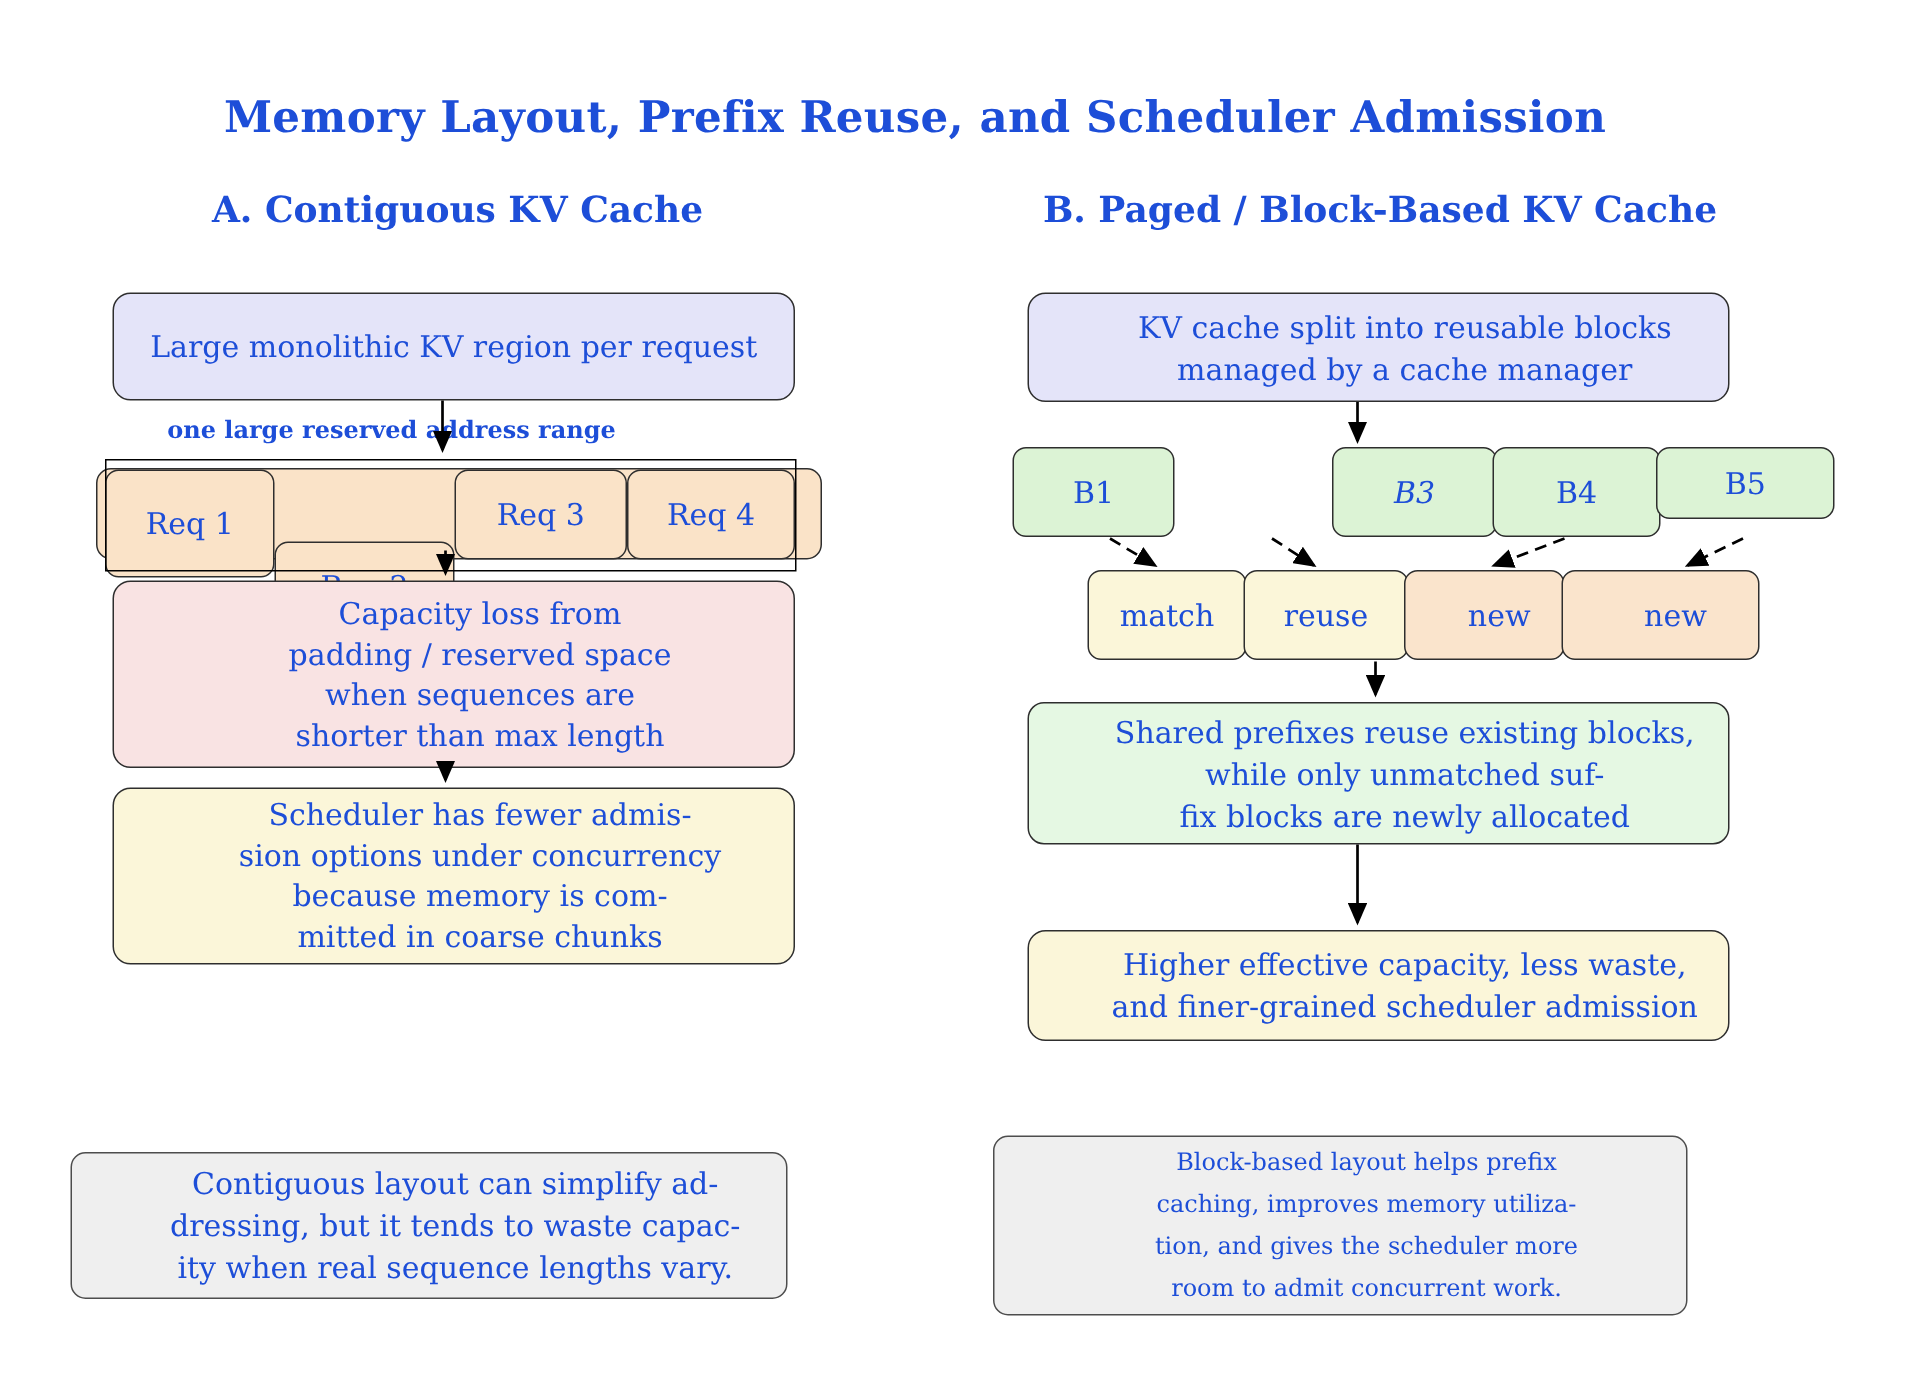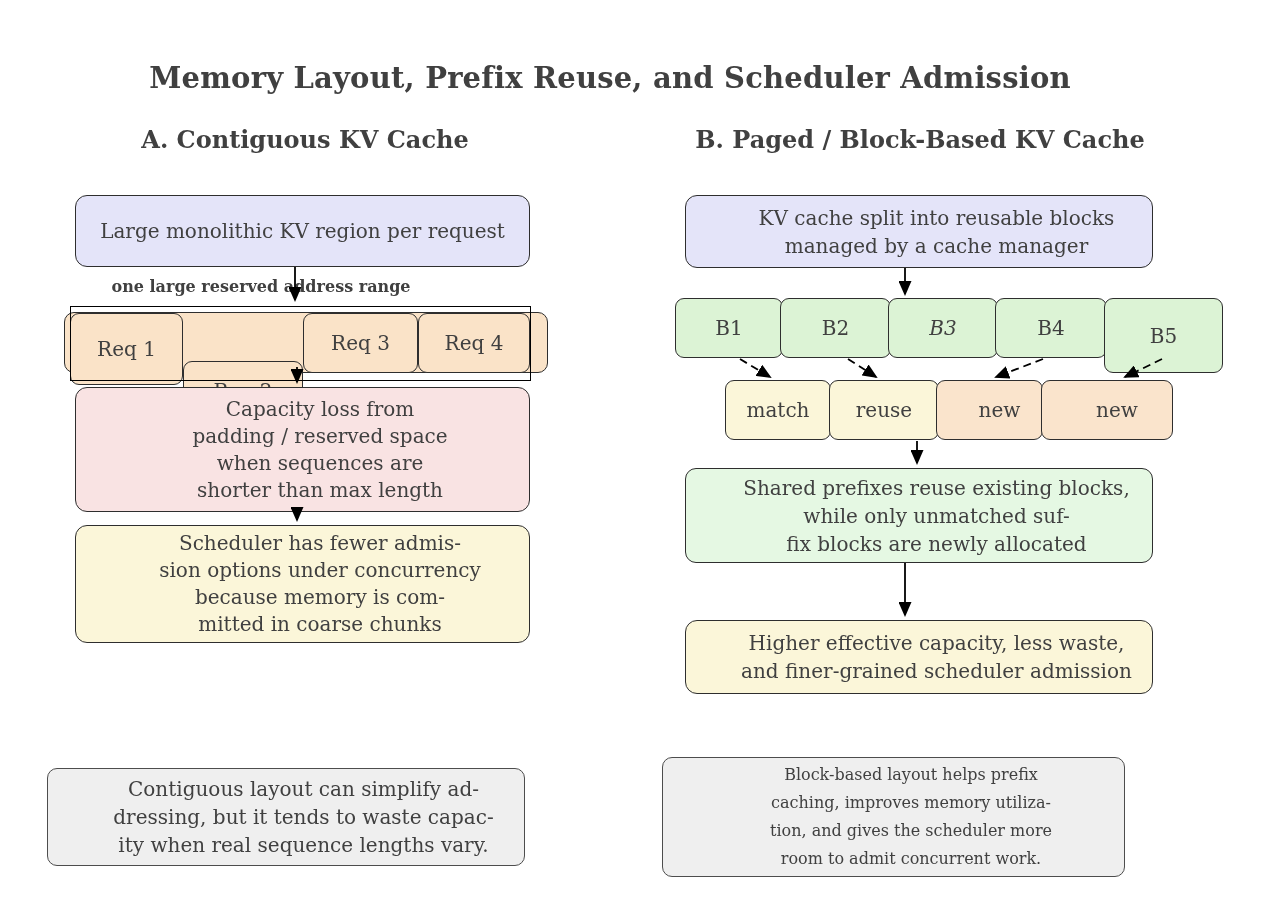--- a/index.html
+++ b/index.html
@@ -1,21 +1,21 @@
 <!DOCTYPE html>
 <html><head>
 <meta charset="utf-8">
 <style>
   html,body{margin:0;padding:0;background:#ffffff;}
   #canvas{
     position:relative;
     width:1270px;height:920px;
     background:#ffffff;
     font-family:"DejaVu Serif","Liberation Serif",serif;
-    color:#404040;
+    color:#1d4ed8;
     overflow:hidden;
   }
   .abs{position:absolute;box-sizing:border-box;}
   .center-text{display:flex;align-items:center;justify-content:center;text-align:center;}
   .pre{white-space:pre-line;padding-left:35px;}
   .title{font-size:29px;font-weight:bold;letter-spacing:0.2px;}
   .col-header{font-size:24px;font-weight:bold;}
   .node{
     border:1.4px solid #2e2e2e;
     border-radius:12px;
@@ -86,24 +86,23 @@
 mitted in coarse chunks</div>
 
   <div class="abs graybox center-text pre" style="left:47px;top:768px;width:478px;height:98px;font-size:20px;line-height:28px;text-align:center;">Contiguous layout can simplify ad-
 dressing, but it tends to waste capac-
 ity when real sequence lengths vary.</div>
 
   <div class="abs node lavender center-text pre" style="left:685px;top:195px;width:468px;height:73px;line-height:28px;">KV cache split into reusable blocks
 managed by a cache manager</div>
 
   <div class="abs chunk greenblock center-text" style="left:675px;top:298px;width:108px;height:60px;">B1</div>
-  <div class="abs chunk greenblock center-text" style="left:780px;top:298px;width:111px;height:60px;">B2</div>
   <div class="abs chunk greenblock center-text" style="left:888px;top:298px;width:110px;height:60px;font-style:italic;">B3</div>
   <div class="abs chunk greenblock center-text" style="left:995px;top:298px;width:112px;height:60px;">B4</div>
-  <div class="abs chunk greenblock center-text" style="left:1104px;top:298px;width:119px;height:75px;">B5</div>
+  <div class="abs chunk greenblock center-text" style="left:1104px;top:298px;width:119px;height:48px;">B5</div>
 
   <div class="abs chunk yellowbox center-text" style="left:725px;top:380px;width:106px;height:60px;">match</div>
   <div class="abs chunk yellowbox center-text" style="left:829px;top:380px;width:110px;height:60px;">reuse</div>
   <div class="abs chunk peach center-text" style="left:936px;top:380px;width:107px;height:60px;">new</div>
   <div class="abs chunk peach center-text" style="left:1041px;top:380px;width:132px;height:60px;">new</div>
 
   <div class="abs node greenlight center-text pre" style="left:685px;top:468px;width:468px;height:95px;line-height:28px;border-radius:11px;">Shared prefixes reuse existing blocks,
 while only unmatched suf-
 fix blocks are newly allocated</div>
 

